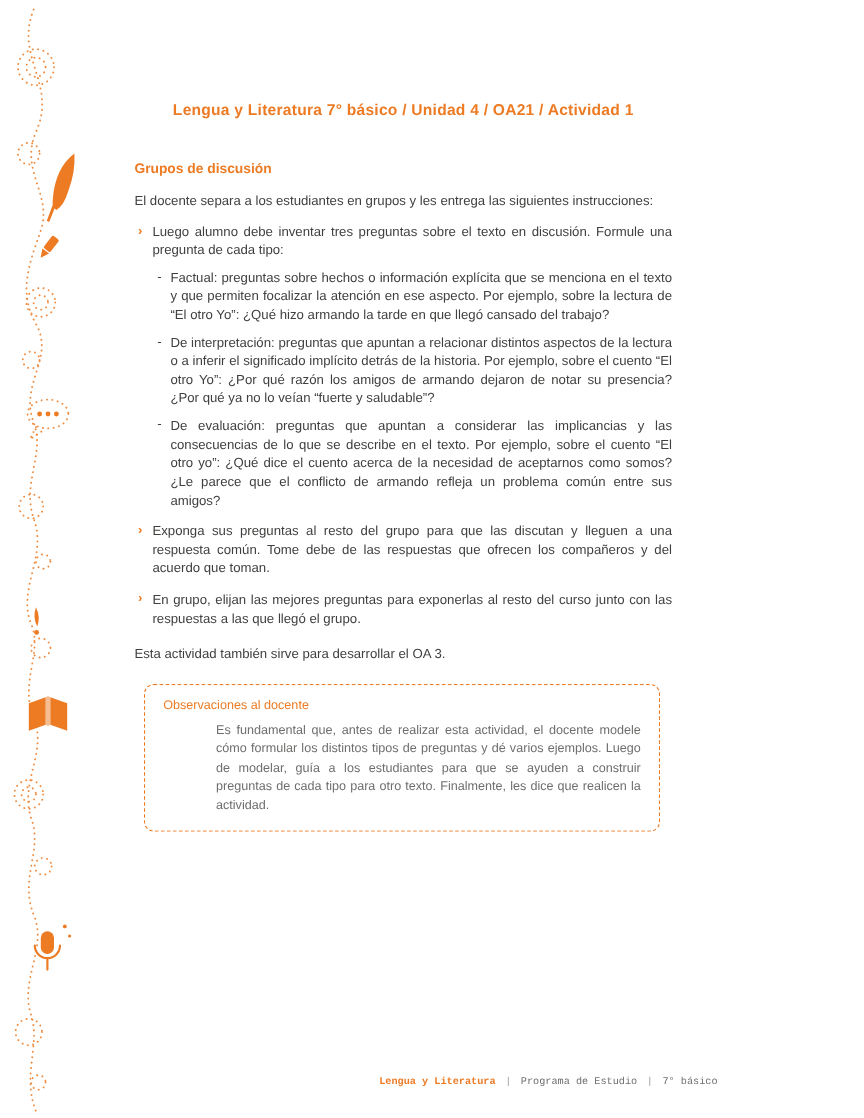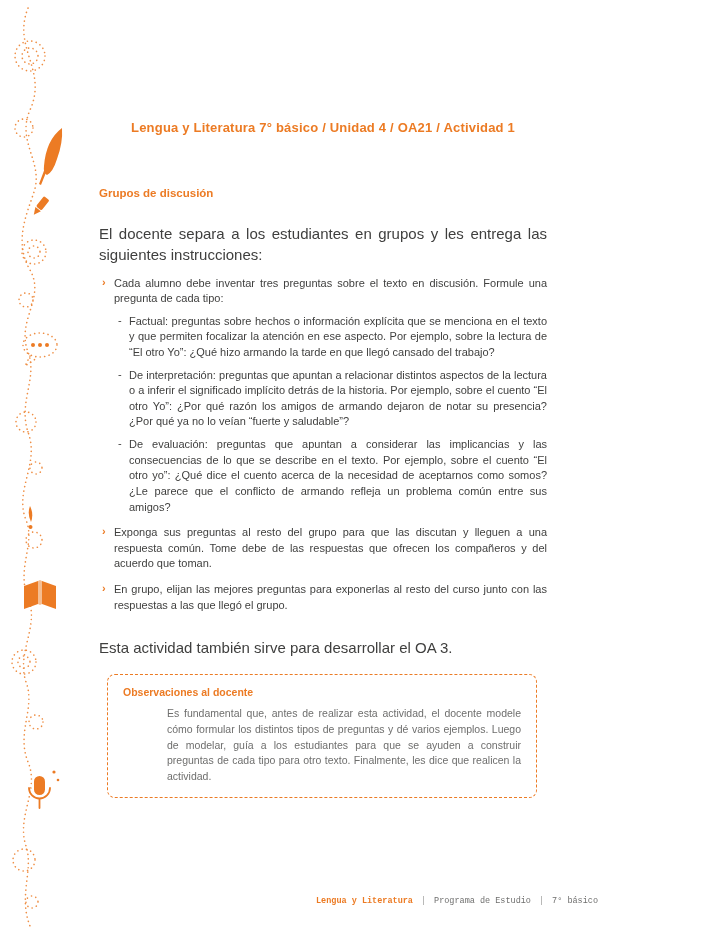--- a/index.html
+++ b/index.html
@@ -5,31 +5,31 @@
   * { margin:0; padding:0; box-sizing:border-box; }
   html,body{ width:720px; height:932px; }
   body{
     background:#ffffff;
     font-family:"Liberation Sans", sans-serif;
     color:#3f3f3e;
     position:relative;
     overflow:hidden;
   }
   .margin-art{ position:absolute; left:0; top:0; }
-  .content{ position:absolute; left:99px; top:0; width:448px; padding-top:120px; }
+  .content{ position:absolute; left:112px; top:0; width:448px; padding-top:84px; }
   .title{ font-size:13px; font-weight:bold; color:#ec7b24; text-align:center; letter-spacing:.2px; }
-  .section-heading{ font-size:11.5px; font-weight:bold; color:#ec7b24; margin-top:52px; }
-  .para{ font-size:15px; line-height:1.42; text-align:justify; margin-top:24px; }
+  .section-heading{ font-size:11.5px; font-weight:bold; color:#ec7b24; margin-top:36px; }
+  .para{ font-size:11px; line-height:1.42; text-align:justify; margin-top:14px; }
   .bullet{ display:flex; margin-top:10px; }
   .chev{ color:#ec7b24; font-weight:bold; width:15px; flex:none; font-size:11px; padding-left:3px; }
   .btext{ font-size:11px; line-height:1.42; text-align:justify; flex:1; }
   .subitem{ display:flex; margin:7px 0 0 17px; }
   .dash{ width:13px; flex:none; font-size:11px; padding-left:2px; }
   .note-box{ border:1.4px dashed #ec7b24; border-radius:8px; margin:16px 10px 0 8px; padding:11px 15px 13px; }
-  .note-title{ color:#ec7b24; font-size:10.5px; font-weight:bold; }
+  .note-title{ color:#ec7b24; font-size:10.5px; font-weight:normal; }
   .note-body{ font-size:10.5px; line-height:1.48; color:#6e6e6d; margin-top:8px; text-align:justify;margin-left:44px; }
   .footer{ position:absolute; left:0; right:122px; bottom:26px; text-align:right; font-size:8.5px; color:#6f6f6e; white-space:nowrap;font-family:Liberation Mono, monospace; }
   .f-brand{ color:#ec7b24; font-weight:bold; }
   .f-sep{ margin:0 8px; color:#9c9c9b; }
 </style>
 </head>
 <body>
 
 <div class="page">
 
@@ -93,21 +93,21 @@
   <main class="content">
 
     <h1 class="title">Lengua y Literatura 7° básico / Unidad 4 / OA21 / Actividad 1</h1>
 
     <h2 class="section-heading">Grupos de discusión</h2>
 
     <p class="para">El docente separa a los estudiantes en grupos y les entrega las siguientes instrucciones:</p>
 
     <div class="bullet">
       <span class="chev">›</span>
-      <p class="btext">Cada alumno debe inventar tres preguntas sobre el texto en discusión. Formule una pregunta de cada tipo:</p>
+      <p class="btext">Luego alumno debe inventar tres preguntas sobre el texto en discusión. Formule una pregunta de cada tipo:</p>
     </div>
 
     <div class="subitem">
       <span class="dash">-</span>
       <p class="btext">Factual: preguntas sobre hechos o información explícita que se menciona en el texto y que permiten focalizar la atención en ese aspecto. Por ejemplo, sobre la lectura de “El otro Yo”: ¿Qué hizo armando la tarde en que llegó cansado del trabajo?</p>
     </div>
 
     <div class="subitem">
       <span class="dash">-</span>
       <p class="btext">De interpretación: preguntas que apuntan a relacionar distintos aspectos de la lectura o a inferir el significado implícito detrás de la historia. Por ejemplo, sobre el cuento “El otro Yo”: ¿Por qué razón los amigos de armando dejaron de notar su presencia? ¿Por qué ya no lo veían “fuerte y saludable”?</p>

